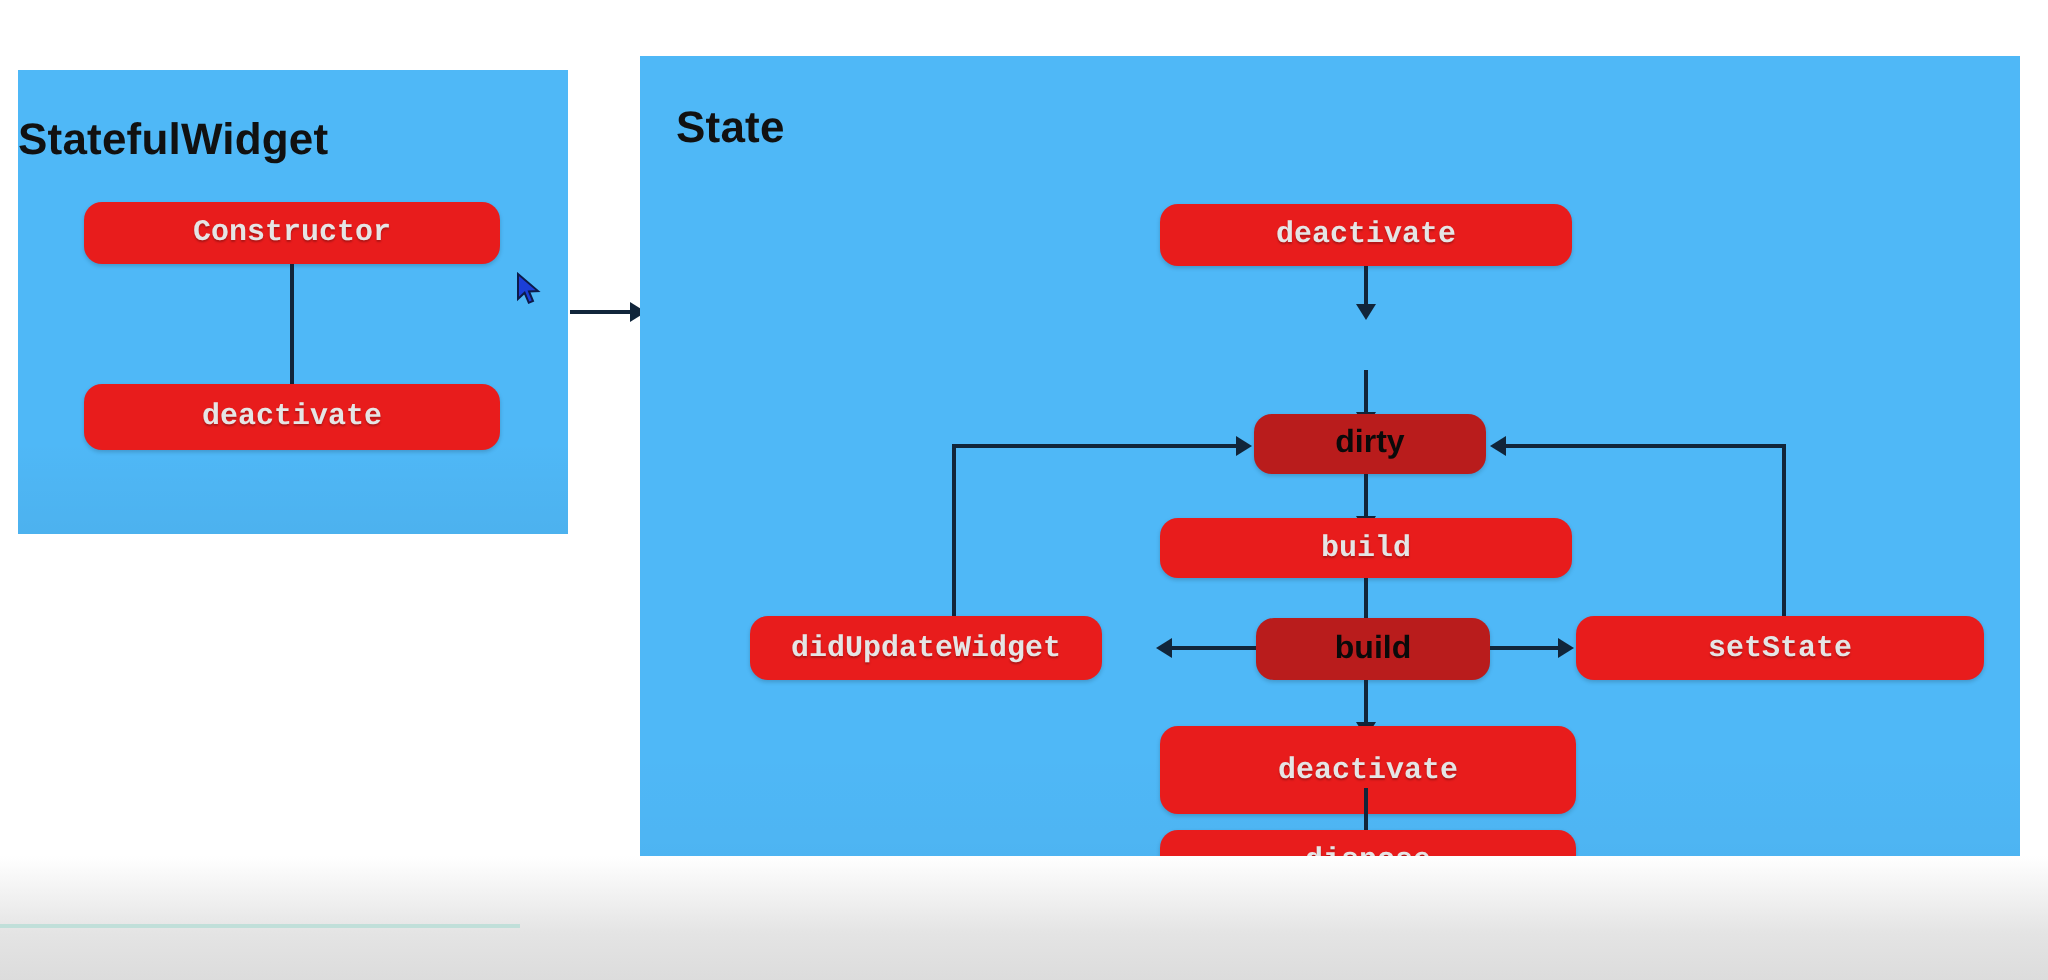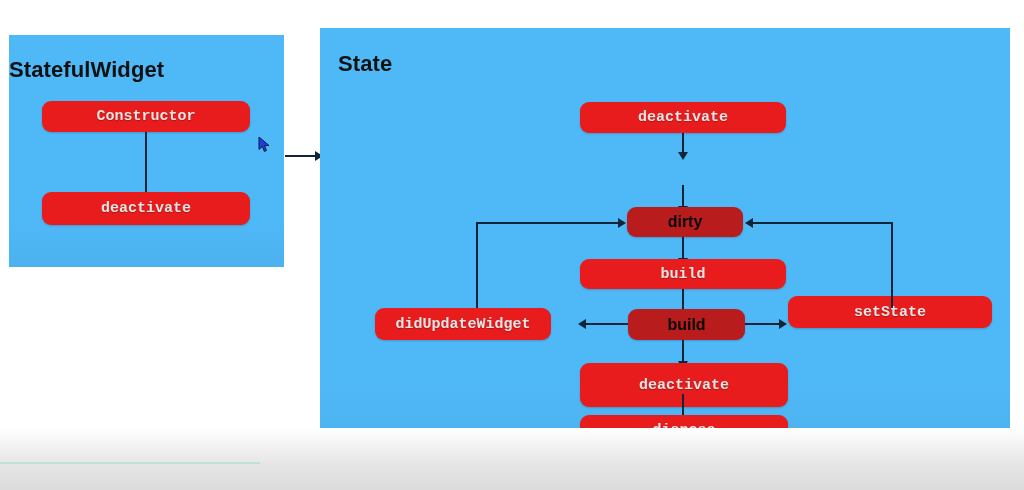--- a/index.html
+++ b/index.html
@@ -178,21 +178,21 @@
 
     <div class="node red" style="left:260px; top:231px; width:206px; height:30px;">build</div>
 
     <div class="edge v" style="left:362px; top:261px; height:24px;"></div>
     <div class="arrowhead down" style="left:358px; top:282px;"></div>
 
     <div class="node red" style="left:55px; top:280px; width:176px; height:32px;">didUpdateWidget</div>
 
     <div class="node green" style="left:308px; top:281px; width:117px; height:31px; font-size:16px;">build</div>
 
-    <div class="node red" style="left:468px; top:268px; width:204px; height:32px;text-align:right;">setState</div>
+    <div class="node red" style="left:468px; top:280px; width:204px; height:32px;text-align:right;">setState</div>
 
     <div class="edge h" style="left:265px; top:295px; width:43px;"></div>
     <div class="arrowhead left" style="left:258px; top:291px;"></div>
 
     <div class="edge h" style="left:425px; top:295px; width:36px;"></div>
     <div class="arrowhead right" style="left:459px; top:291px;"></div>
 
     <div class="edge v" style="left:156px; top:194px; height:86px;"></div>
     <div class="edge h" style="left:156px; top:194px; width:144px;"></div>
     <div class="arrowhead right" style="left:298px; top:190px;"></div>

